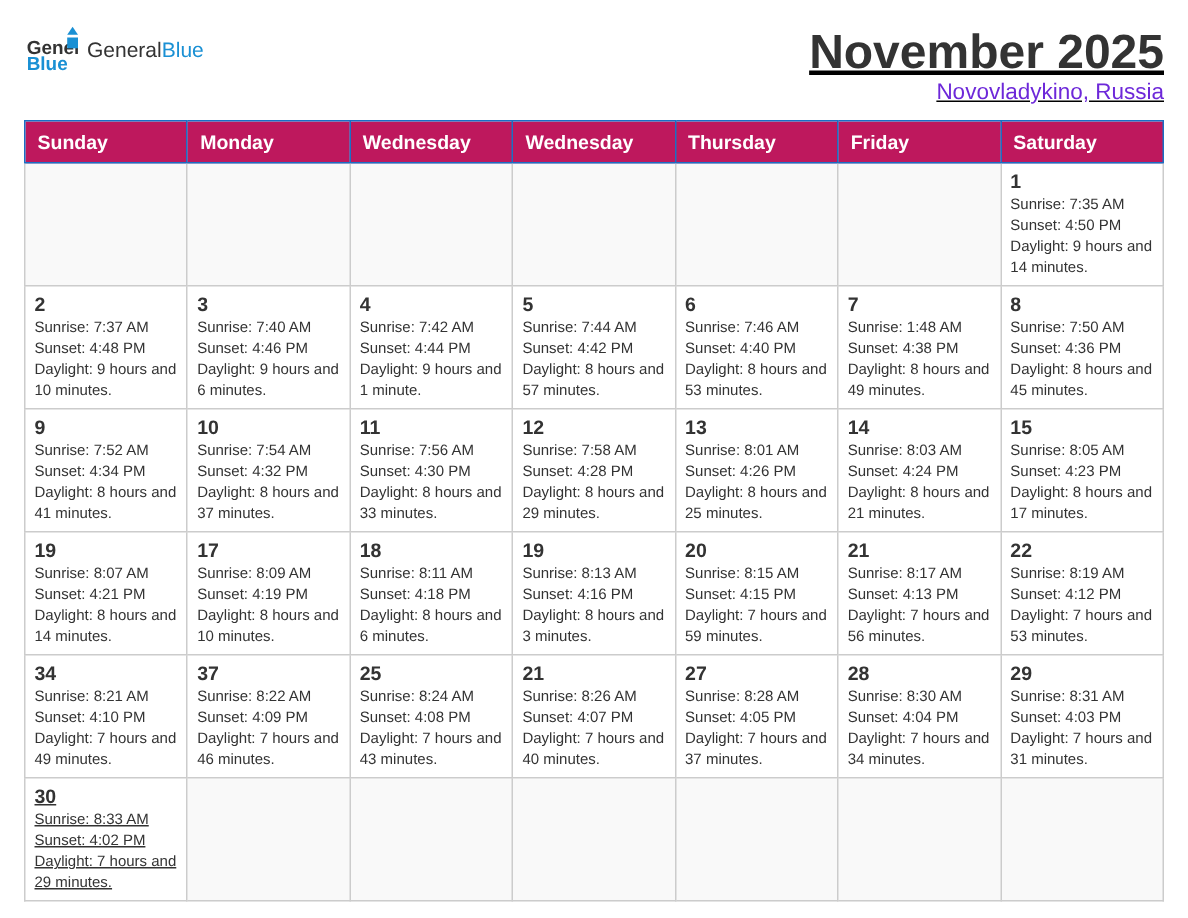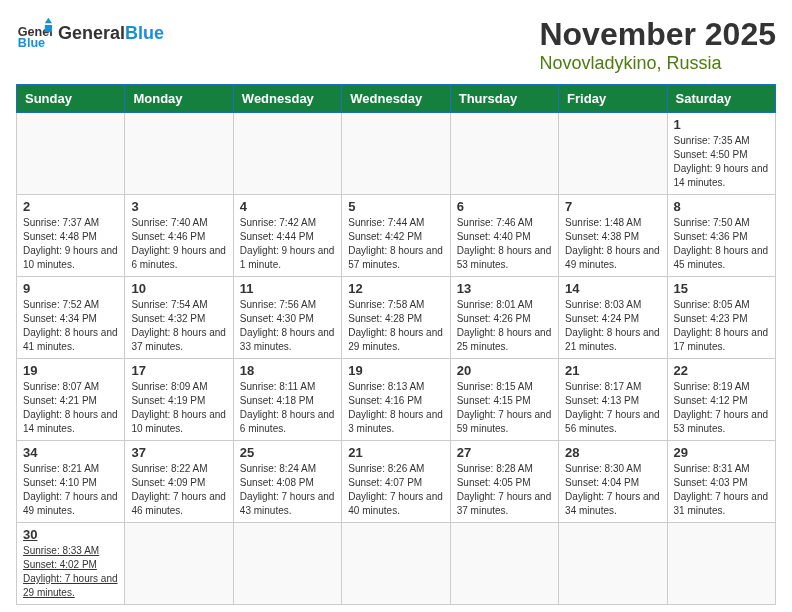--- a/index.html
+++ b/index.html
@@ -15,47 +15,47 @@
       justify-content: space-between;
       align-items: flex-start;
       margin-bottom: 10px;
     }
     .logo {
       display: flex;
       align-items: center;
       gap: 6px;
     }
     .logo-text {
-      font-size: 18px;
-      font-weight: bold;
+      font-size: 14px;
+      font-weight: normal;
       color: #333;
       line-height: 1.1;
     }
     .logo-text span { color: #1a90d4; }
     .logo-icon {
       width: 36px;
       height: 36px;
     }
-    .title-block { text-align: left; }
+    .title-block { text-align: right; text-decoration: underline; }
     .month-title {
       font-size: 32px;
       font-weight: bold;
       color: #333;
     }
     .subtitle {
-      font-size: 18px;
-      color: #4d7c0f;
+      font-size: 15px;
+      color: #6d28d9;
     }
     .calendar {
       width: 100%;
       border-collapse: collapse;
       border: 1px solid #ccc;
     }
     .calendar th {
-      background: #15803d;
+      background: #be185d;
       color: #fff;
       font-size: 13px;
       font-weight: bold;
       padding: 6px 8px;
       text-align: left;
       border: 1px solid #1a6fc4;
     }
     .calendar td {
       vertical-align: top;
       border: 1px solid #ccc;

